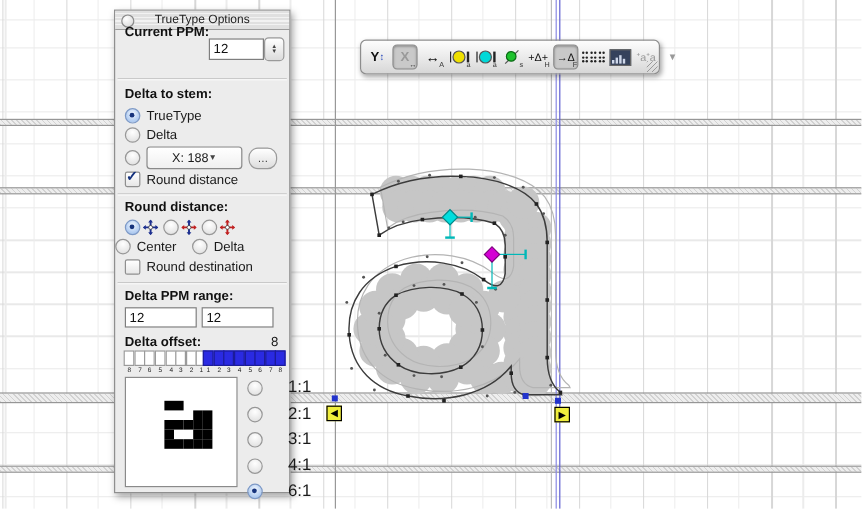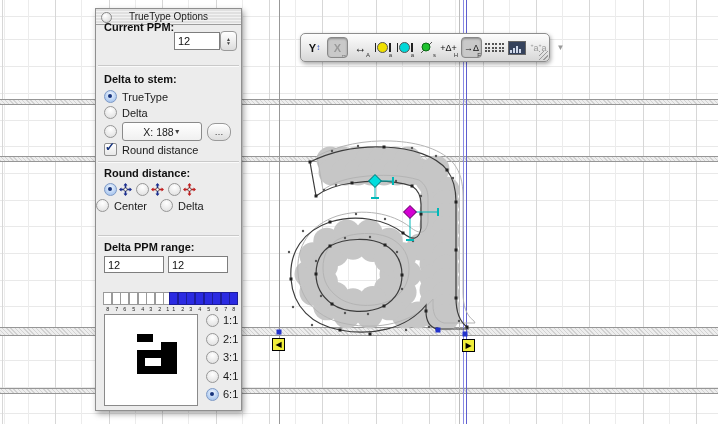--- a/index.html
+++ b/index.html
@@ -87,21 +87,21 @@
   .cell-box.fill{background:#2a2ae2;border-color:#1c1c9a}
   .cell-num{font-size:6px;color:#222;margin-top:1px;transform:scale(.9)}
   #preview-box{position:absolute;left:8px;top:305px;width:92px;height:90px;
     background:#fff;border:1px solid #8a8a8a}
   #bitmap{position:absolute;left:24px;top:19px}
   .bm-row{display:flex}
   .bm-px{width:8px;height:8px}
   .bm-px.on{background:#000}
   #ratios{position:absolute;left:110px;top:305px;display:flex;
     flex-direction:column;gap:5.5px}
-  .ratio-row{display:flex;align-items:flex-start;gap:4px;font-size:11px}
+  .ratio-row{display:flex;align-items:flex-end;gap:21px;font-size:14px}
 
   
   .adv-marker{position:absolute;width:11px;height:11px;background:#f0ee3c;
     border:1px solid #000;display:flex;align-items:center;justify-content:center}
   .adv-marker span{font-size:8px;line-height:8px;color:#000}
 </style>
 </head>
 <body>
 
 <div id="canvas"></div>
@@ -432,29 +432,37 @@
     <circle cx="6.5" cy="6.5" r="1.6" fill="#fff" stroke="#333" stroke-width=".6"></circle>
         </svg>
       </span>
     </div>
   <div class="opt-row" style="left:0;top:190px">
     <span class="radio"></span>
     <span>Center</span>
     <span class="radio" style="margin-left:8px"></span>
     <span>Delta</span>
   </div>
+  <div class="opt-row" style="left:8px;top:207px">
+    <span class="check"></span>
+    <span>Round destination</span>
+  </div>
 
   <div class="divider" style="top:226px"></div>
 
   <div class="opt-row" style="left:8px;top:232px">
     <span class="lbl">Delta PPM range:</span>
   </div>
   <input class="ti" style="position: absolute; left: 8px; top: 247px; width: 52px; height: 13px;" value="12">
   <input class="ti" style="position: absolute; left: 72px; top: 247px; width: 52px; height: 13px;" value="12">
 
+  <div class="opt-row" style="left:8px;top:270px;width:128px;justify-content:space-between">
+    <span class="lbl">Delta offset:</span>
+    <span>8</span>
+  </div>
   <div class="cells" style="left:8px;top:283px" id="cells-left">
       <span class="cell-col">
         <span class="cell-box"></span>
         <span class="cell-num">8</span>
       </span>
       <span class="cell-col">
         <span class="cell-box"></span>
         <span class="cell-num">7</span>
       </span>
       <span class="cell-col">

